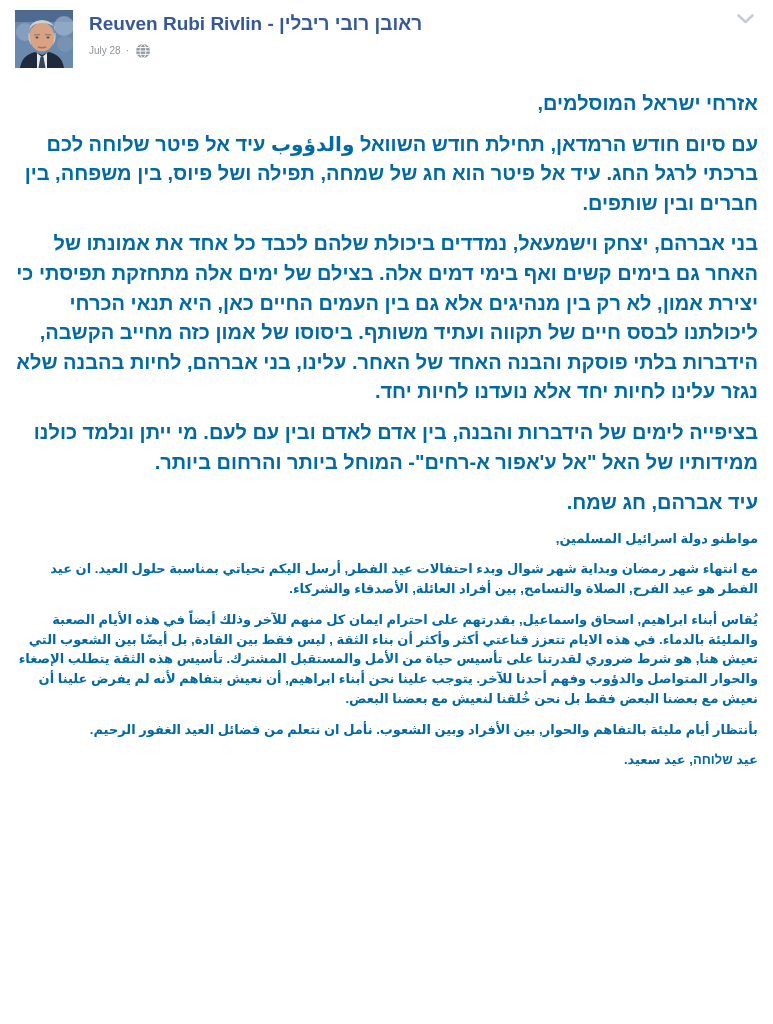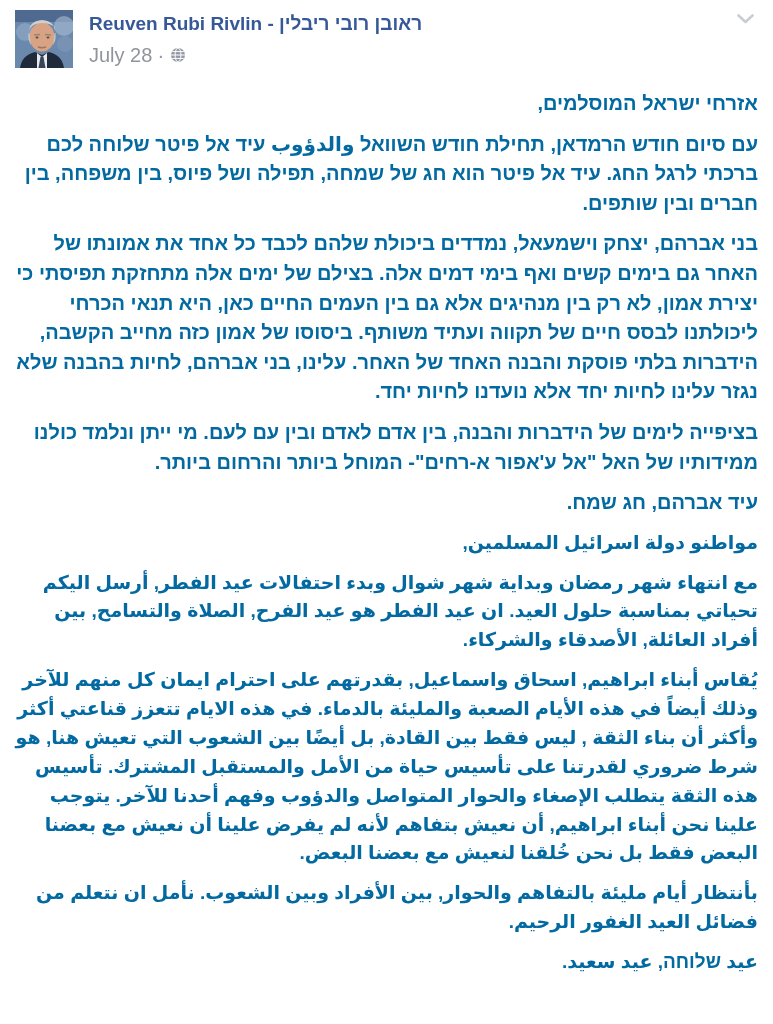--- a/index.html
+++ b/index.html
@@ -43,21 +43,21 @@
     line-height: 1.2;
     cursor: pointer;
     unicode-bidi: plaintext;
   }
   .post-meta {
     display: flex;
     align-items: center;
     gap: 5px;
     margin-top: 8px;
     color: #90949c;
-    font-size: 20px;
+    font-size: 10px;
     cursor: pointer;
   }
   .post-meta .sep { color: #90949c; }
   .globe-icon { display: inline-flex; margin-left: 2px; }
   .globe-icon svg { display: block; }
   .options-chevron {
     position: absolute;
     top: 12px;
     right: 17px;
     padding: 2px;
@@ -72,21 +72,21 @@
     direction: rtl;
     text-align: right;
     font-size: 20px;
     line-height: 1.48;
     color: #0369a1;
     margin-bottom: 11px;
     unicode-bidi: plaintext;
     font-weight: bold;
   }
   .post-paragraph[lang="ar"] {
-    font-size: 19px;
+    font-size: 13px;
     line-height: 1.52;
   }
 </style>
 </head>
 <body>
 
 <div class="screen">
 
   <div class="post-header">
 

